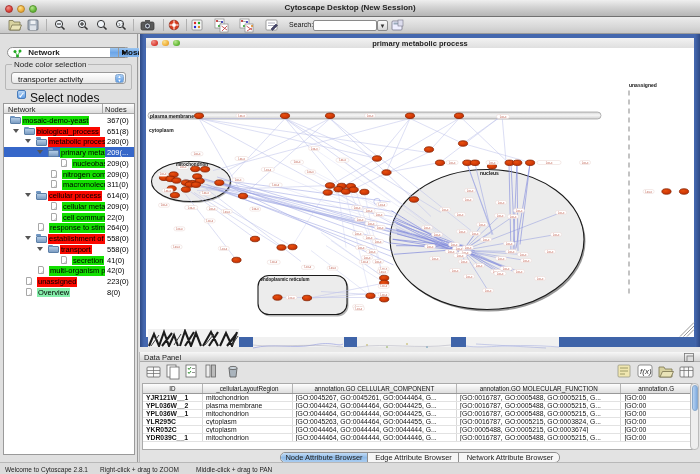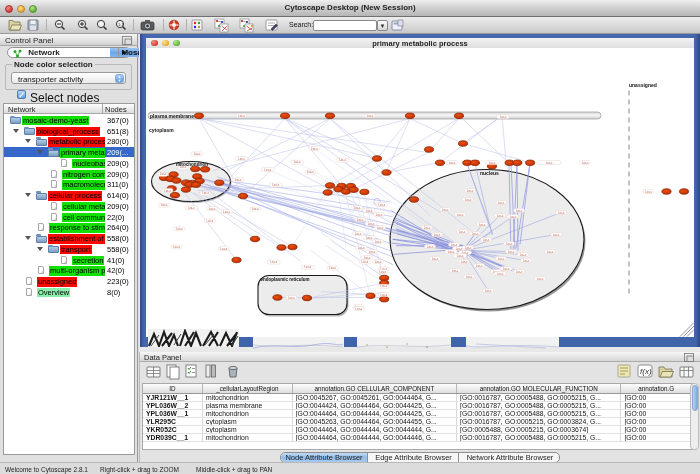--- a/index.html
+++ b/index.html
@@ -17,21 +17,21 @@
 
 
 #cpanel { left:0; top:34px; width:138px; height:428px; background:#e0e0e0; border-right:1px solid #9a9a9a; }
 #cphead { position:absolute; left:0; top:0; width:100%; height:12px; background:linear-gradient(#f6f6f6,#d2d2d2); border-bottom:1px solid #aaa; }
 #cphead span { position:absolute; left:5px; top:2px; font-size:8px; color:#222; }
 #cptabs { position:absolute; left:7px; top:13px; width:124px; height:11px; border:1px solid #8f8f8f; border-radius:5.5px; background:#fff; }
 #cptabs .seg1 { position:absolute; left:0; top:0; width:62px; height:9px; font-size:8px; font-weight:bold; color:#222; text-align:center; line-height:9px; }
 #cptabs .seg2 { position:absolute; left:62px; top:0; width:50px; height:9px; background:linear-gradient(#9ec7f0,#6da6e8 50%,#83b5ec); font-size:8px; font-weight:bold; color:#111; text-align:center; line-height:9px;margin-left:40px; }
 #cptabs .seg3 { position:absolute; right:0px; top:0; width:12px; height:9px; border-left:1px solid #999; font-size:6px; text-align:center; line-height:9px; color:#111; }
 #gbox { position:absolute; left:5px; top:30px; width:127px; height:26px; border:1px solid #b8b8b8; border-radius:2px; }
-#gbox .gt { position:absolute; left:6px; top:-5px; background:#e0e0e0; padding:0 2px; font-size:8px; font-weight:bold; color:#222; }
+#gbox .gt { position:absolute; left:6px; top:-5px; background:#e0e0e0; padding:0 2px; font-size:8px; font-weight:normal; color:#222; }
 #combo { position:absolute; left:11px; top:38px; width:115px; height:12px; background:linear-gradient(#ffffff,#e9e9e9); border:1px solid #9a9a9a; border-radius:3px; }
 #combo .lbl { position:absolute; left:6px; top:2px; font-size:8px; color:#111; }
 #combo .stp { position:absolute; left:auto; right:1px; top:0.5px; width:9px; height:9.5px; background:linear-gradient(#a9cdf4,#5d9be4); border:0.5px solid #86a8cf; border-radius:2.5px; color:#fff; font-size:4px; text-align:center; line-height:4.6px; }
 #cb { position:absolute; left:17px; top:56px; width:9px; height:9px; background:linear-gradient(#bcd8f5,#5f9ce5); border:1px solid #4a7cba; border-radius:2px; color:#fff; font-size:8px; line-height:9px; text-align:center; font-weight:bold; }
 #cblab { position:absolute; left:30px; top:57px; font-size:12px; color:#111; }
 #treebox { position:absolute; left:3px; top:69px; width:132px; height:352px; background:#fff; border:1px solid #9a9a9a; }
 #thead { position:absolute; left:0; top:0; width:100%; height:10px; background:linear-gradient(#fdfdfd,#dcdcdc); border-bottom:1px solid #a8a8a8; font-size:7.5px; color:#222; }
 #thead .h1 { position:absolute; left:4px; top:1px; }
 #thead .h2 { position:absolute; left:101px; top:1px; }
 #thead .vd { position:absolute; left:98px; top:0; width:1px; height:10px; background:#a8a8a8; }
@@ -174,27 +174,20 @@
   <span class="sep" style="left:46px"></span>
     <span class="sep" style="left:133px"></span>
   <span class="sep" style="left:163px"></span>
     <span class="sep" style="left:186px"></span>
   <span class="tbtxt">Search:</span>
   <span id="search"></span>
     <span id="searchbtn">▼</span>
 </div>
 
 <div id="cpanel" class="abs">
-  <div id="cphead">
-      <span>Control Panel</span>
-    <svg width="10" height="9" style="position:absolute;right:5px;top:1.5px">
-        <rect x="0.5" y="0.5" width="9" height="8" fill="none" stroke="#777" stroke-width="0.8"></rect>
-        <rect x="3" y="3" width="6.5" height="5.5" fill="#ddd" stroke="#777" stroke-width="0.8"></rect>
-      </svg>
-  </div>
   <div id="cptabs">
     <svg width="9" height="9" style="position:absolute;left:5px;top:0.5px">
         <circle cx="2" cy="2.5" r="1.5" fill="#2a2"></circle>
         <circle cx="7" cy="2" r="1.5" fill="#2a2"></circle>
         <circle cx="4.5" cy="7" r="1.5" fill="#2a2"></circle>
         <line x1="2" y1="2.5" x2="4.5" y2="7" stroke="#2a2" stroke-width="0.8"></line>
         <line x1="7" y1="2" x2="4.5" y2="7" stroke="#2a2" stroke-width="0.8"></line>
       </svg>
     <div class="seg1" style="left:10px;width:52px">Network</div>
     <div class="seg2">Mosaic</div>

